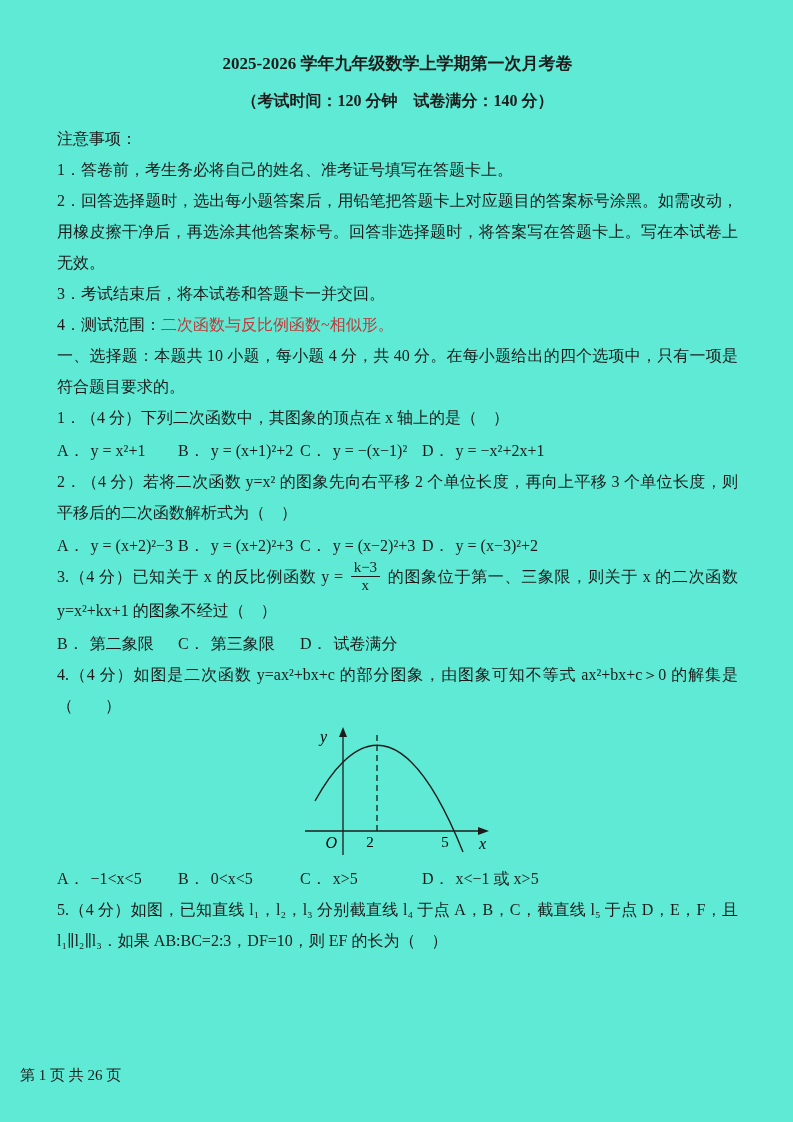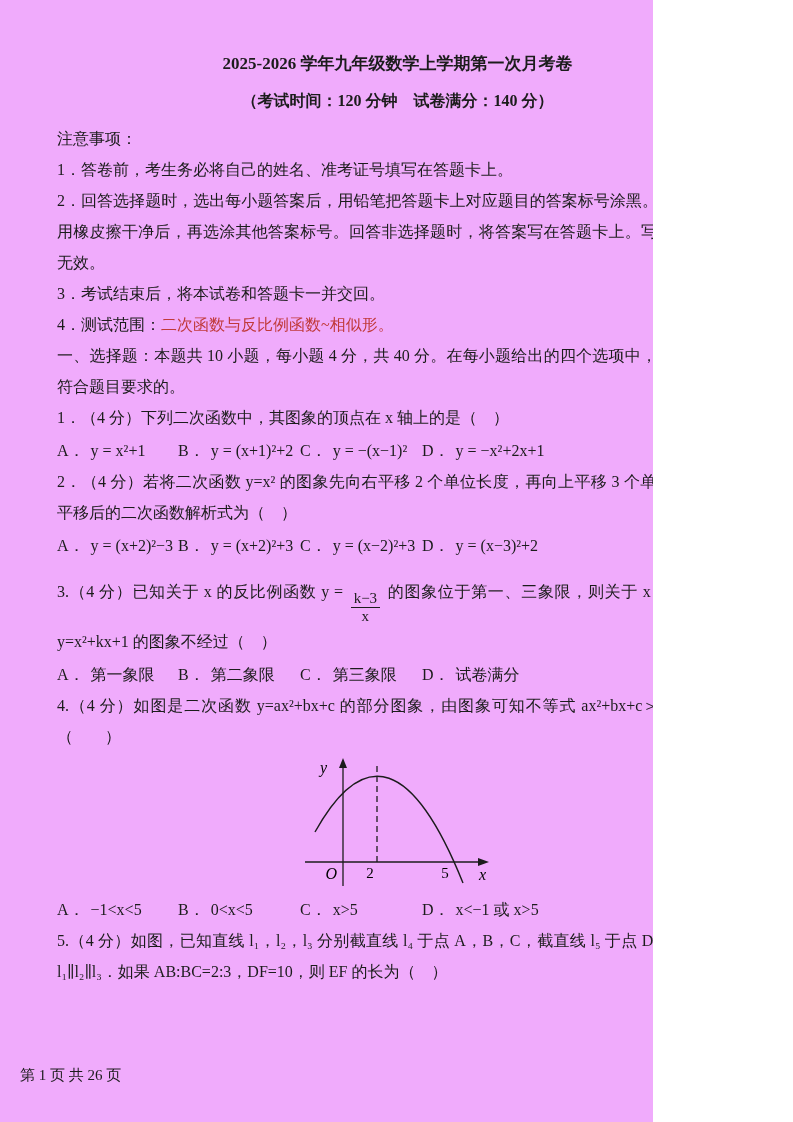--- a/index.html
+++ b/index.html
@@ -1,36 +1,36 @@
 <!DOCTYPE html>
 <html><head>
 <meta charset="utf-8">
 <style>
   html,body { margin:0; padding:0; background:#ffffff; }
   .page {
-    position:relative; width:653px; height:1122px; background:#f0abfc;
+    position:relative; width:793px; height:1122px; background:#5eead4;
     font-family:"Liberation Serif","DejaVu Serif",serif; color:#1c1c1c;
     overflow:hidden;
   }
   .content { position:absolute; left:57px; top:52px; width:681px; }
   .title { font-size:17px; font-weight:700; text-align:center; margin:0 0 13px 0; line-height:24px; }
   .subtitle { font-size:16px; font-weight:700; text-align:center; margin:0 0 10px 0; line-height:24px; }
   p.line { margin:0; font-size:16px; line-height:31px; text-align:justify; }
   .part-heading { font-size:16.5px; font-weight:700; text-align:center; margin:0; line-height:31px; }
   .q { margin-top:5px; }
   .opts {
     display:grid; grid-template-columns:121px 122px 122px auto;
     font-size:16px; line-height:31px; margin-top:2px;
   }
   .opt { white-space:nowrap; }
   .olabel { margin-right:6px; }
   .math { font-family:"Liberation Serif","DejaVu Serif",serif; }
   .frac { display:inline-block; text-align:center; vertical-align:middle; line-height:1.1;
           font-size:15px; padding:0 3px; transform:translateY(-2px); }
-  .frac .num { display:block; padding:0 3px;margin-top:31px; }
+  .frac .num { display:block; padding:0 3px; }
   .frac .den { display:block; border-top:1.2px solid #1c1c1c; padding:0 3px; }
   .figure-wrap { margin:6px 0 4px 240px; height:132px; }
   .footer { position:absolute; left:0; width:100%; top:1066px; text-align:left;
             font-size:15px; color:#1c1c1c;padding-left:20px; }
   svg text { font-family:"Liberation Serif","DejaVu Serif",serif; }
   .axis-label { font-style:italic; font-size:16px; }
   .tick-label { font-size:15px; }
 </style>
 </head>
 <body>
@@ -65,21 +65,20 @@
       <span class="opt"><span class="olabel">D．</span><span class="math">y = (x−3)²+2</span></span>
     </div>
 
     <p class="line q">
       <span>3.（4 分）已知关于 x 的反比例函数</span>
       <span class="math">y =</span>
       <span class="frac"><span class="num math">k−3</span><span class="den math">x</span></span>
       <span>的图象位于第一、三象限，则关于 x 的二次函数 y=x²+kx+1 的图象不经过（　）</span>
     </p>
     <div class="opts">
-      <span class="opt"><span class="olabel">A．</span><span>第一象限</span></span>
       <span class="opt"><span class="olabel">B．</span><span>第二象限</span></span>
       <span class="opt"><span class="olabel">C．</span><span>第三象限</span></span>
       <span class="opt"><span class="olabel">D．</span><span>试卷满分</span></span>
     </div>
 
     <p class="line q">4.（4 分）如图是二次函数 y=ax²+bx+c 的部分图象，由图象可知不等式 ax²+bx+c＞0 的解集是（　　）</p>
 
     <div class="figure-wrap">
       <svg width="195" height="132" viewBox="0 0 195 132">
 

